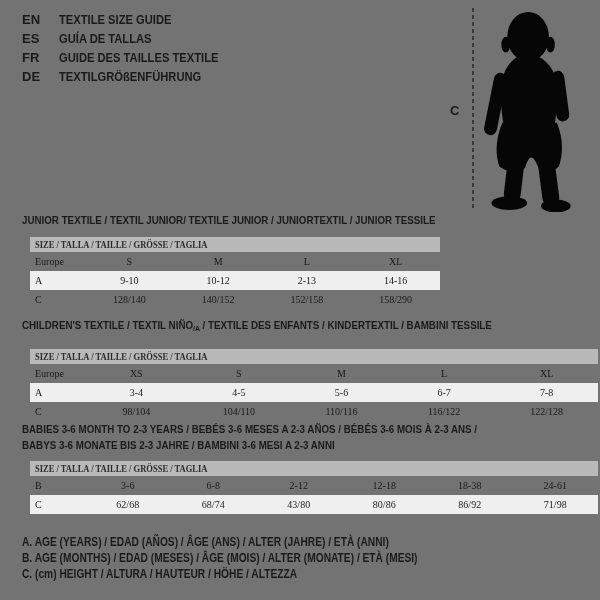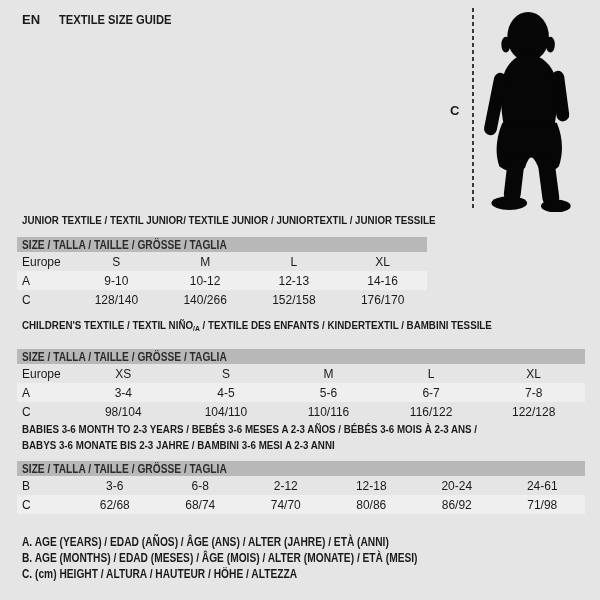--- a/index.html
+++ b/index.html
@@ -1,16 +1,16 @@
 <!DOCTYPE html>
 <html><head>
 <meta charset="utf-8">
 <style>
   html,body{margin:0;padding:0;background:#fff;}
-  #page{position:relative;width:600px;height:600px;background:#e5e5e5;overflow:hidden;
+  #page{position:relative;width:600px;height:600px;background:#737373;overflow:hidden;
         font-family:"Liberation Sans",sans-serif;color:#1a1a1a;}
 
   
   .cond{display:inline-block;transform:scaleX(0.85);transform-origin:0 50%;white-space:nowrap;}
 
   
   .langs{position:absolute;left:22px;top:10px;}
   .lang-row{display:flex;align-items:center;height:19px;font-weight:700;font-size:13px;}
   .lang-code{width:37px;flex:0 0 37px;}
   .lang-label{transform:scaleX(0.86);transform-origin:0 50%;white-space:nowrap;}
@@ -20,21 +20,21 @@
             background:repeating-linear-gradient(to bottom,#3a3a3a 0 4px,transparent 4px 7px);}
   .fig-label{position:absolute;left:450px;top:103px;font-weight:700;font-size:13px;}
   .fig-svg{position:absolute;left:476px;top:4px;}
 
   
   .heading{position:absolute;left:22px;font-weight:700;font-size:11.5px;line-height:16px;white-space:nowrap;
            transform:scaleX(0.85);transform-origin:0 0;}
   .heading .subscript{font-size:8px;vertical-align:-2px;}
 
   
-  .sizetable{position:absolute;left:17px;font-size:12px;}
+  .sizetable{position:absolute;left:30px;font-size:10px;font-family:Liberation Serif, serif;}
   .tbar{height:15px;background:#b8b8b8;color:#2b2b2b;font-weight:700;
         display:flex;align-items:center;padding-left:5px;box-sizing:border-box;}
   .trow{display:grid;height:19px;align-items:center;}
   .tbody .trow:nth-child(2){background:#efefef;}
   .rlabel{padding-left:5px;text-align:left;}
   .cell{text-align:center;}
   .t-junior{width:410px;}   .t-junior .trow{grid-template-columns:55px repeat(4,1fr);}
   .t-children{width:568px;} .t-children .trow{grid-template-columns:55px repeat(5,1fr);}
   .t-babies{width:568px;}   .t-babies .trow{grid-template-columns:55px repeat(6,1fr);}
 
@@ -44,20 +44,32 @@
 </style>
 </head>
 <body>
 
 <div id="page">
 
   <div class="langs">
     <div class="lang-row">
       <span class="lang-code">EN</span>
       <span class="lang-label">TEXTILE SIZE GUIDE</span>
+    </div>
+    <div class="lang-row">
+      <span class="lang-code">ES</span>
+      <span class="lang-label">GUÍA DE TALLAS</span>
+    </div>
+    <div class="lang-row">
+      <span class="lang-code">FR</span>
+      <span class="lang-label">GUIDE DES TAILLES TEXTILE</span>
+    </div>
+    <div class="lang-row">
+      <span class="lang-code">DE</span>
+      <span class="lang-label">TEXTILGRÖßENFÜHRUNG</span>
     </div>
   </div>
 
   <div class="fig-line"></div>
   <div class="fig-label">C</div>
   <svg class="fig-svg" width="126" height="208" viewBox="0 0 126 210">
     <g fill="#060606" stroke="none">
       <ellipse cx="52" cy="33" rx="21" ry="25"></ellipse>
       <ellipse cx="29.5" cy="41" rx="4.5" ry="8"></ellipse>
       <ellipse cx="74.5" cy="41" rx="4.5" ry="8"></ellipse>
@@ -82,29 +94,29 @@
         <div class="rlabel">Europe</div>
         <div class="cell">S</div>
         <div class="cell">M</div>
         <div class="cell">L</div>
         <div class="cell">XL</div>
       </div>
       <div class="trow">
         <div class="rlabel">A</div>
         <div class="cell">9-10</div>
         <div class="cell">10-12</div>
-        <div class="cell">12-13</div>
+        <div class="cell">2-13</div>
         <div class="cell">14-16</div>
       </div>
       <div class="trow">
         <div class="rlabel">C</div>
         <div class="cell">128/140</div>
-        <div class="cell">140/266</div>
+        <div class="cell">140/152</div>
         <div class="cell">152/158</div>
-        <div class="cell">176/170</div>
+        <div class="cell">158/290</div>
       </div>
     </div>
   </div>
 
   <div class="heading" style="top:317px;"><span>CHILDREN'S TEXTILE / TEXTIL NIÑO</span><span class="subscript">/A</span><span> / TEXTILE DES ENFANTS / KINDERTEXTIL / BAMBINI TESSILE</span></div>
   <div class="sizetable t-children" style="top:349px;">
     <div class="tbar">
       <span class="cond">SIZE / TALLA / TAILLE / GRÖSSE / TAGLIA</span>
     </div>
     <div class="tbody">
@@ -143,28 +155,28 @@
     <div class="tbar">
       <span class="cond">SIZE / TALLA / TAILLE / GRÖSSE / TAGLIA</span>
     </div>
     <div class="tbody">
       <div class="trow">
         <div class="rlabel">B</div>
         <div class="cell">3-6</div>
         <div class="cell">6-8</div>
         <div class="cell">2-12</div>
         <div class="cell">12-18</div>
-        <div class="cell">20-24</div>
+        <div class="cell">18-38</div>
         <div class="cell">24-61</div>
       </div>
       <div class="trow">
         <div class="rlabel">C</div>
         <div class="cell">62/68</div>
         <div class="cell">68/74</div>
-        <div class="cell">74/70</div>
+        <div class="cell">43/80</div>
         <div class="cell">80/86</div>
         <div class="cell">86/92</div>
         <div class="cell">71/98</div>
       </div>
     </div>
   </div>
 
   <div class="footnotes">
     <div class="footnote">A. AGE (YEARS) / EDAD (AÑOS) / ÂGE (ANS) / ALTER (JAHRE) / ETÀ (ANNI)</div>
     <div class="footnote">B. AGE (MONTHS) / EDAD (MESES) / ÂGE (MOIS) / ALTER (MONATE) / ETÀ (MESI)</div>

